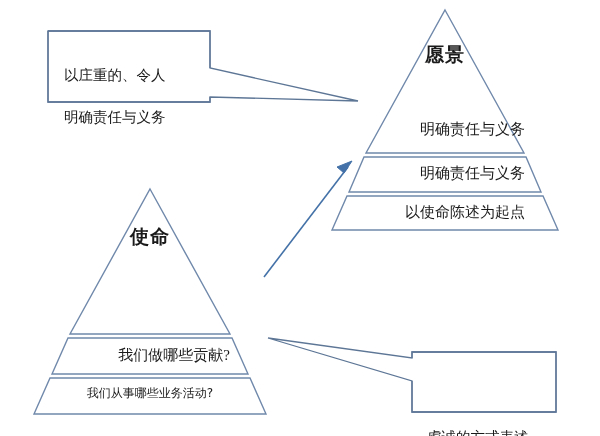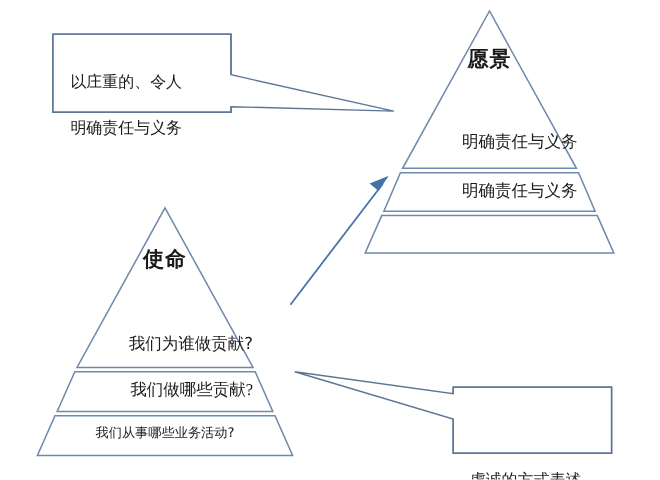--- a/index.html
+++ b/index.html
@@ -69,23 +69,23 @@
     <g>
       <path d="M412,352 L556,352 L556,412 L412,412 L412,381 L268,338 L412,358 Z" fill="#ffffff" stroke="#5d7696" stroke-width="1.3" stroke-linejoin="miter"></path>
       <path d="M412,358 L412,352 L556,352 L556,412 L412,412 L412,381" fill="none" stroke="#5d7696" stroke-width="1.3"></path>
     </g>
 
   </svg>
 
   <div class="lbl pyr-title" style="left:395px;top:43px;width:100px;">愿景</div>
   <div class="lbl pyr-tier" style="left:365px;top:120px;width:160px;">明确责任与义务</div>
   <div class="lbl pyr-tier" style="left:365px;top:164px;width:160px;">明确责任与义务</div>
+  <div class="lbl pyr-tier" style="left:365px;top:203px;width:160px;">以使命陈述为起点</div>
 
   <div class="lbl pyr-title" style="left:100px;top:225px;width:100px;font-family:Liberation Serif, serif;">使命</div>
-  <div class="lbl pyr-tier" style="left:70px;top:303px;width:160px;">我们为谁做贡献?</div>
   <div class="lbl pyr-tier" style="left:70px;top:346px;width:160px;font-family:Liberation Serif, serif;">我们做哪些贡献?</div>
   <div class="lbl pyr-tier-wide" style="left:44px;top:386px;width:212px;">我们从事哪些业务活动?</div>
 
   <div class="callout-text" style="left:64px;top:44px;width:140px;">
     <span>以庄重的、令人</span><br>
     <span>明确责任与义务</span>
   </div>
 
   <div class="callout-text" style="left:427px;top:364px;width:130px;">
     <br>

